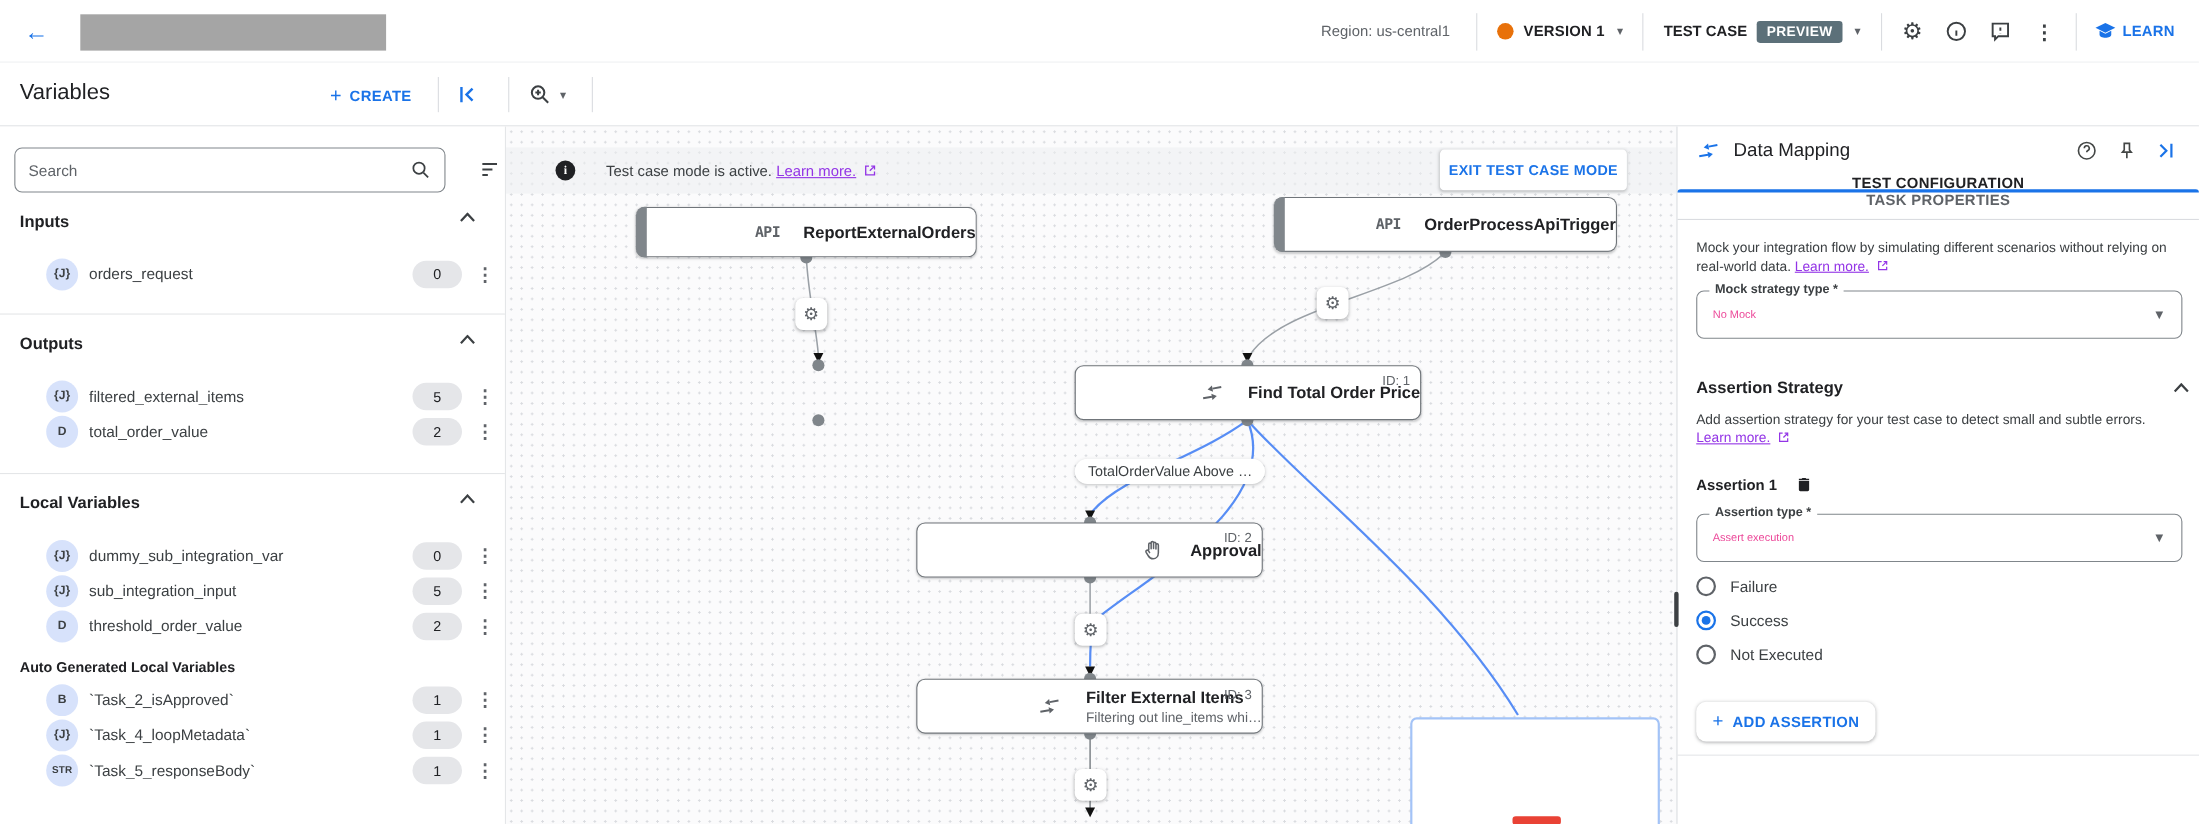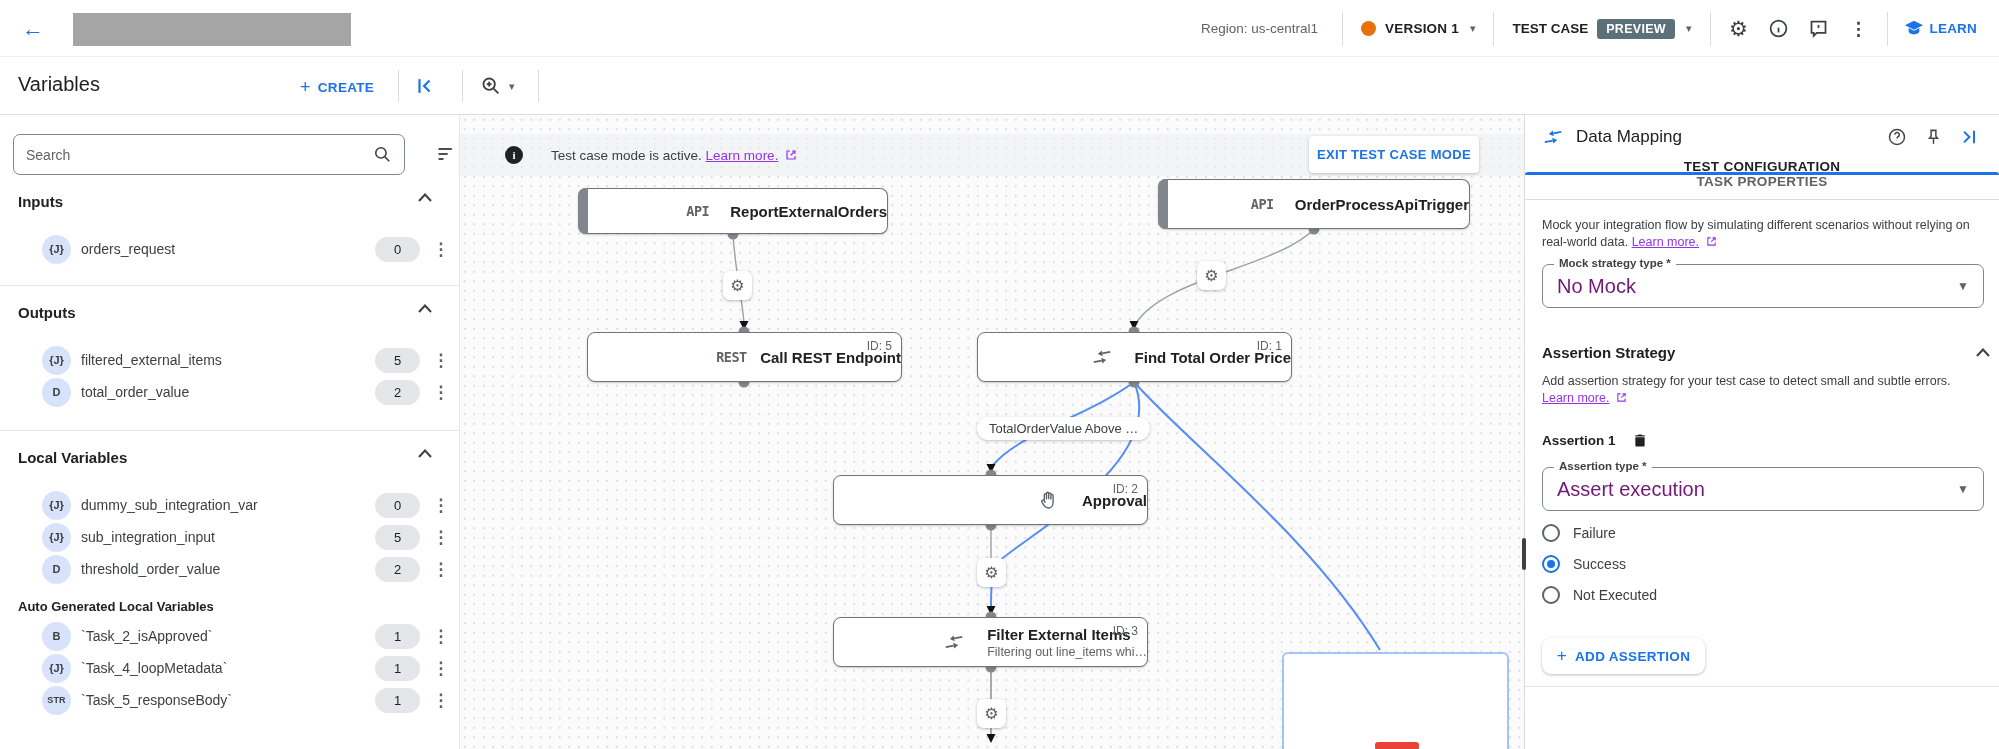--- a/index.html
+++ b/index.html
@@ -130,21 +130,21 @@
   .tab.active { color:#202124; }
   .tab.active::after { content:""; position:absolute; left:0; right:0; bottom:-1px; height:3px;
     background:#1a73e8; border-radius:3px 3px 0 0; }
   .tab.inactive { color:#5f6368; }
   .panel-body { position:absolute; left:0; top:85px; width:100%; padding:17px 20px 0 17px; }
   .p-desc { font-size:12.5px; color:#3c4043; line-height:16.5px; width:442px; }
   .mat-field { position:relative; width:442px; height:44px; border:1px solid #80868b; border-radius:7px;
     margin-top:14px; display:flex; align-items:center; padding:0 14px; cursor:pointer; }
   .mat-label { position:absolute; left:11px; top:-8px; background:#fff; padding:0 5px; font-size:11.5px;
     font-weight:700; color:#3c4043; }
-  .mat-value { font-size:20px; color:#701a75; flex:1; }
+  .mat-value { font-size:10px; color:#ec4899; flex:1; }
   .mat-caret { color:#5f6368; font-size:12px; }
   .sect-row { display:flex; align-items:center; justify-content:space-between; margin-top:36px;
     width:448px; }
   .sect-title { font-size:15px; font-weight:700; color:#202124; }
   .assert-row { display:flex; align-items:center; gap:16px; margin-top:26px; }
   .assert-title { font-size:13.5px; font-weight:700; color:#202124; }
   .status-label { font-size:13.5px; font-weight:700; color:#202124; margin-top:30px; }
   .radio-row { display:flex; align-items:center; gap:13px; margin-top:13px; cursor:pointer; }
   .radio { width:18px; height:18px; border-radius:50%; border:2px solid #5f6368; position:relative;
     flex:0 0 18px; }
@@ -425,25 +425,20 @@
       <span class="node-badge">API</span>
       <span class="node-title">ReportExternalOrders</span>
     </div>
 
     <div class="node trigger" style="left:698px;top:64px;width:312px;height:50px">
       <div class="trig-bar"></div>
       <span class="node-badge">API</span>
       <span class="node-title">OrderProcessApiTrigger</span>
     </div>
 
-    <div class="node" style="left:127px;top:217px;width:315px;height:50px">
-      <span class="node-badge">REST</span>
-      <span class="node-title">Call REST Endpoint</span>
-      <span class="node-id">ID: 5</span>
-    </div>
 
     <div class="node" style="left:517px;top:217px;width:315px;height:50px">
       <span class="node-icon">
         <svg width="22" height="18" viewBox="0 0 24 20" transform="rotate(-10)">
           <line x1="2" y1="14" x2="11" y2="14" stroke="currentColor" stroke-width="2"></line>
           <polygon points="11,10.8 16,14 11,17.2" fill="currentColor"></polygon>
           <line x1="22" y1="6" x2="13" y2="6" stroke="currentColor" stroke-width="2"></line>
           <polygon points="13,2.8 8,6 13,9.2" fill="currentColor"></polygon>
           </svg>
       </span>

